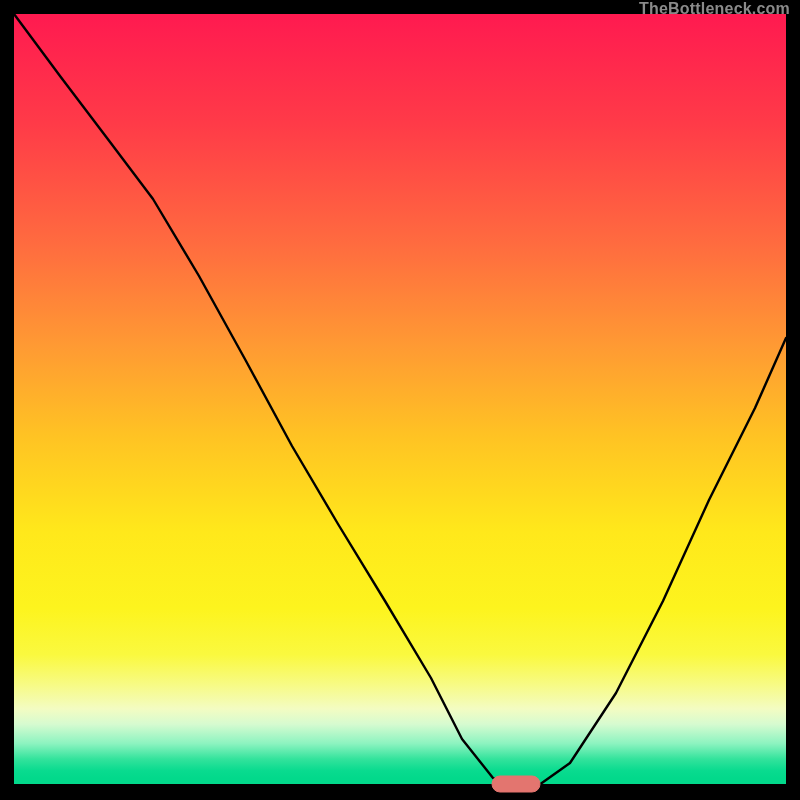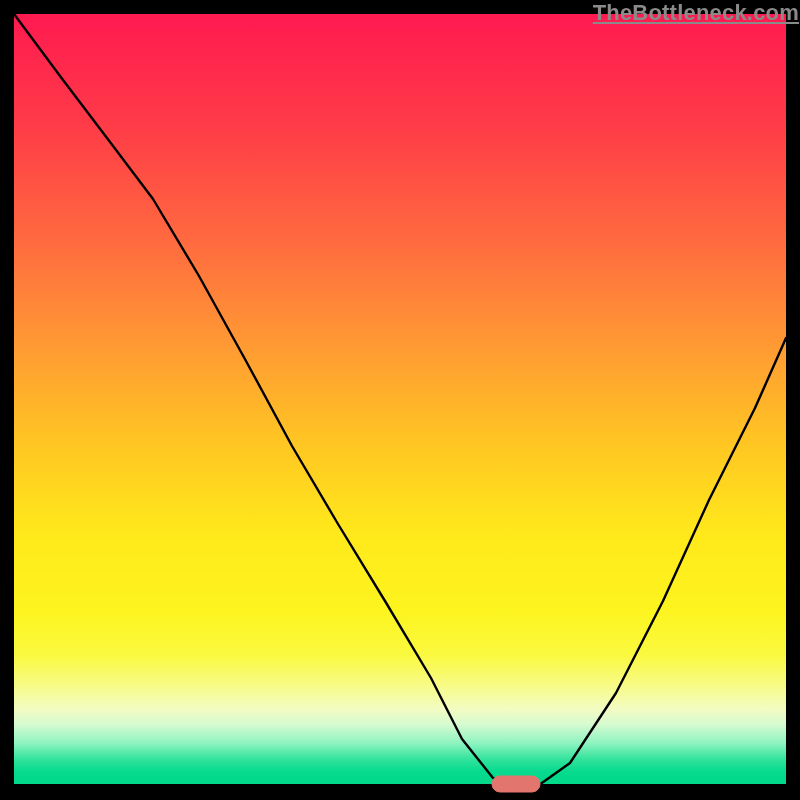--- a/index.html
+++ b/index.html
@@ -40,27 +40,26 @@
       #8cf3c0 94.5%,
       #33e39c 96.5%,
       #09db8f 98%,
       #02d98b 99%,
       #02d98b 100%
     );
   }
   .watermark {
     position: absolute;
     top: 0px;
-    right: 1px;
+    right: 10px;
     color: #8a8a8a;
-    font-size: 22px;
+    font-size: 16px;
     font-weight: 600;
     letter-spacing: 0.2px;
     user-select: none;
-    text-decoration: underline;
   }
   
   svg.curve {
     position: absolute;
     left: 0;
     top: 0;
     width: 772px;
     height: 772px;
     overflow: visible;
   }

